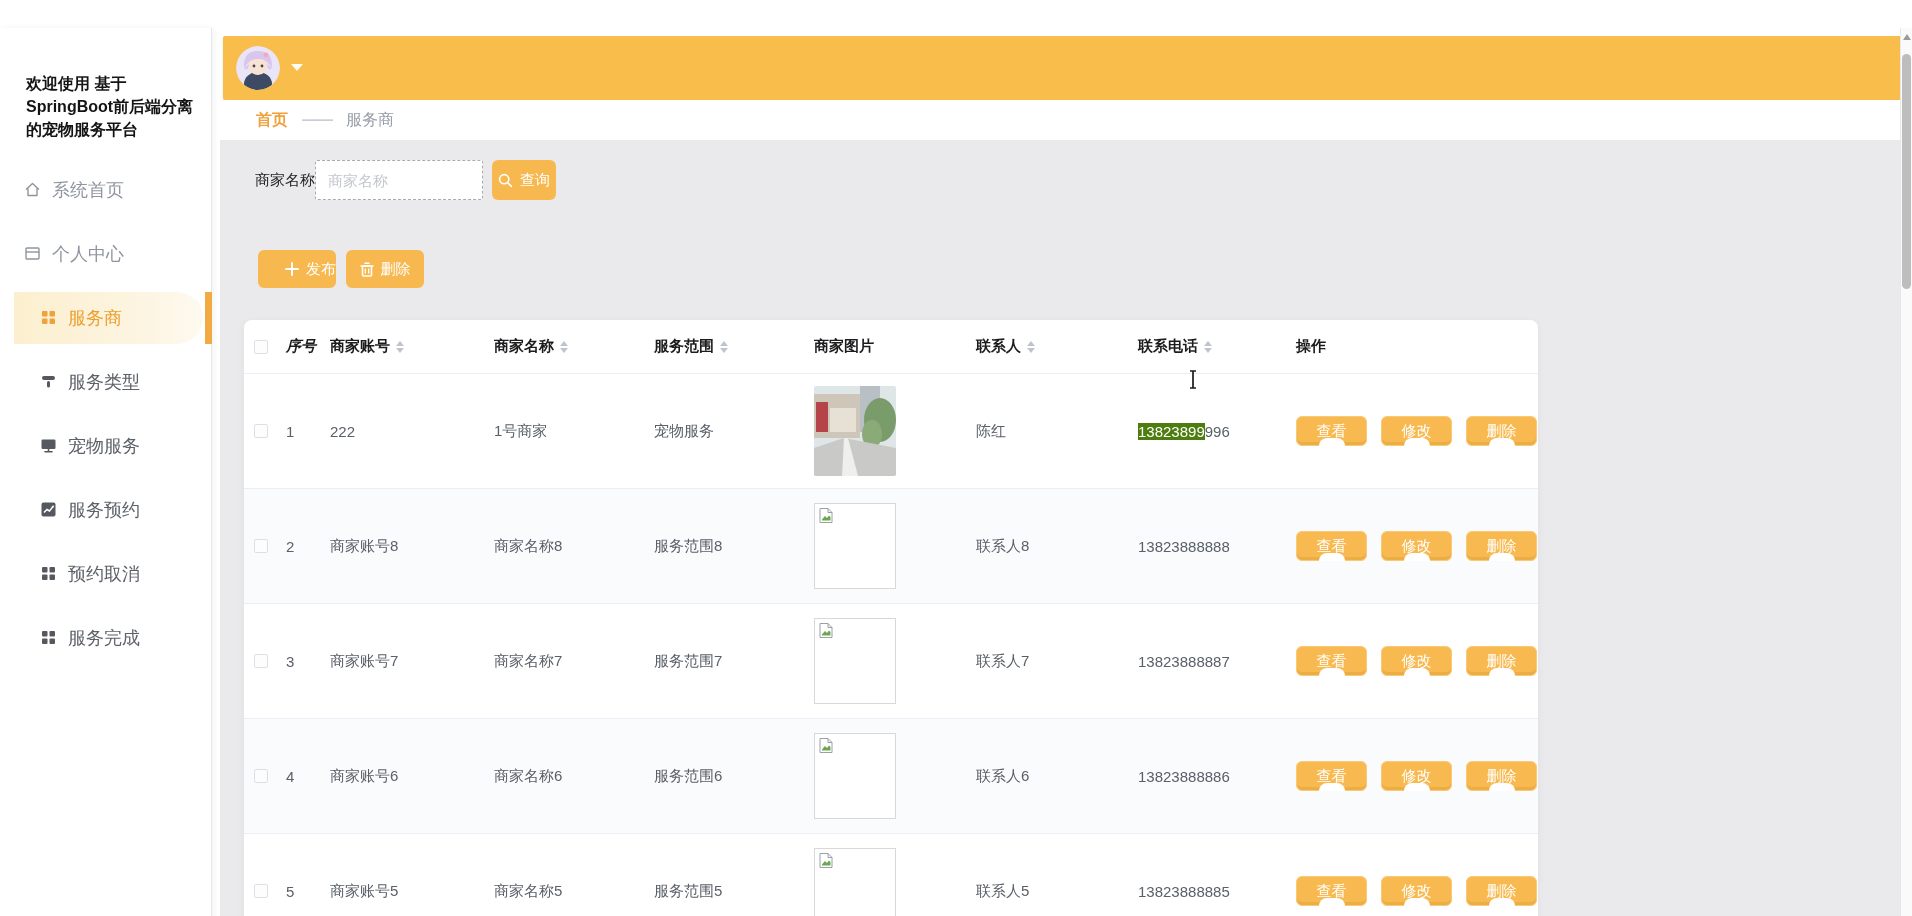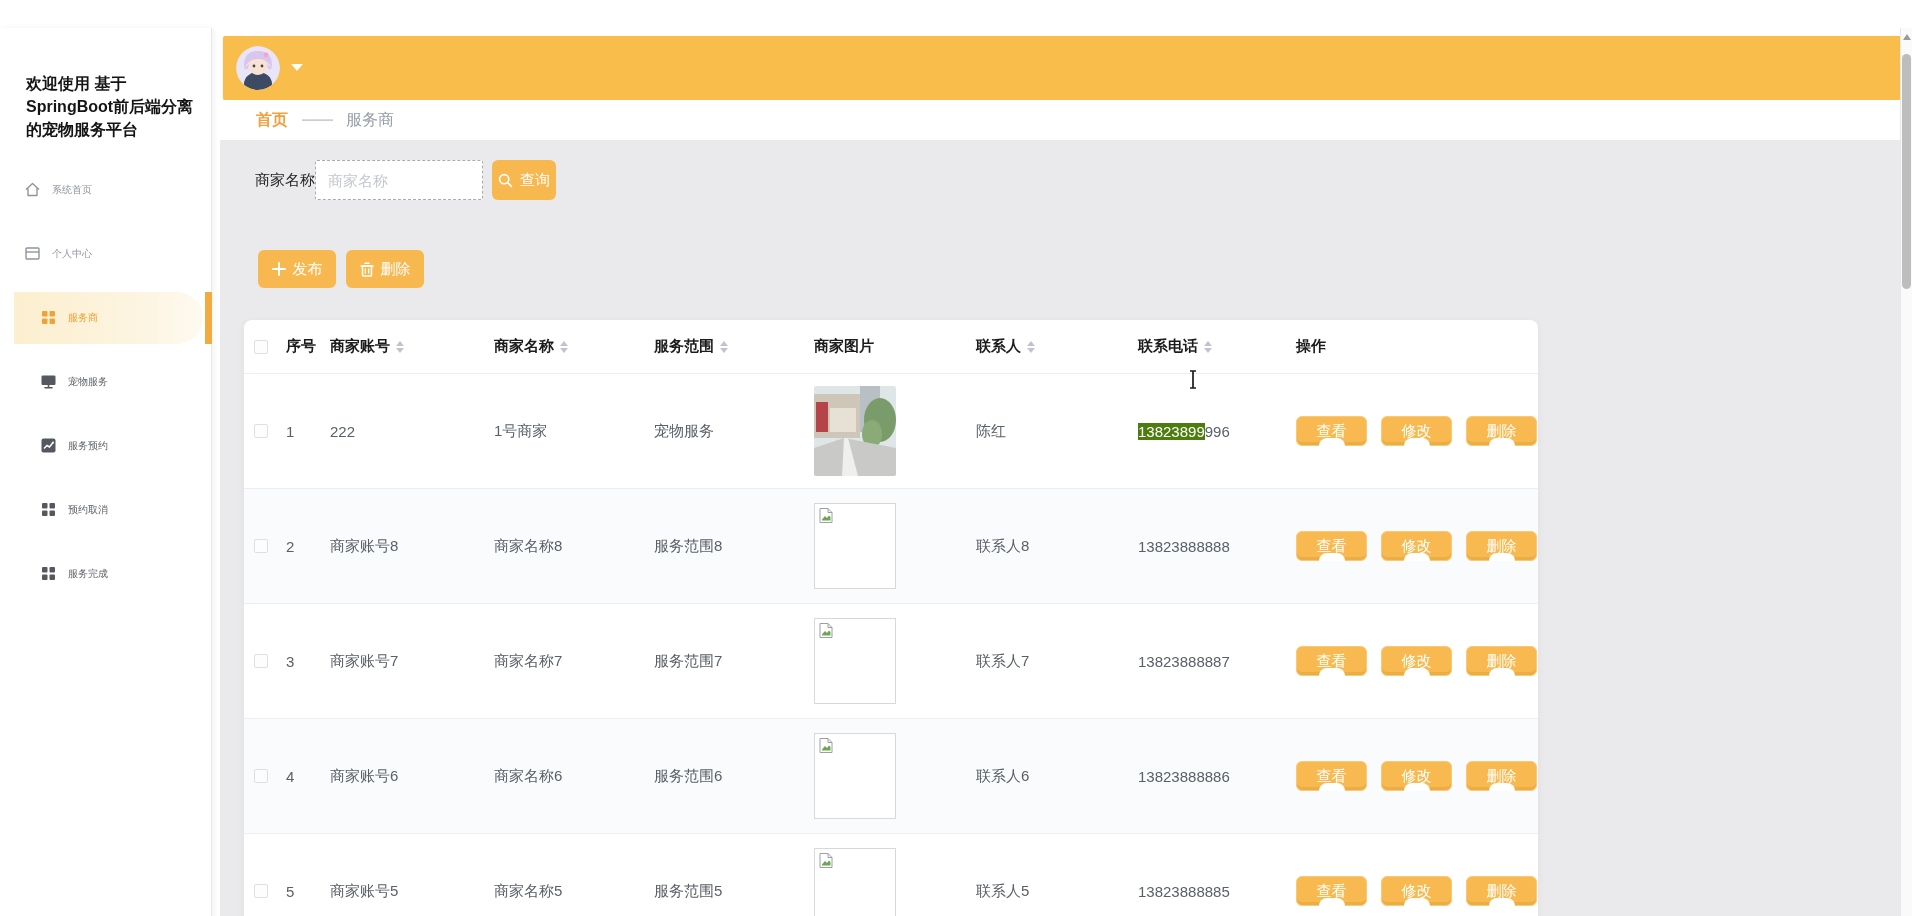--- a/index.html
+++ b/index.html
@@ -7,21 +7,21 @@
     font-family:"Liberation Sans","DejaVu Sans",sans-serif; background:#fff; }
   .stage { position:relative; width:1912px; height:856px; background:#fff;margin-top:28px; }
 
   
   .sidebar { position:absolute; left:0; top:0; width:212px; height:916px; background:#fff;
     border-right:1px solid #e7e7e7; box-shadow:2px 0 6px rgba(0,0,0,.05); z-index:5; }
   .side-title { margin:44px 18px 0 26px; width:172px; font-size:16px; font-weight:bold;
     color:#141414; line-height:1.45; }
   .menu { margin-top:16px; }
   .side-item { height:64px; display:flex; align-items:center; padding-left:24px;
-    font-size:10px; color:#8f949e; cursor:pointer;text-align:right; }
+    font-size:18px; color:#8f949e; cursor:pointer;text-align:right; }
   .side-item.leaf { padding-left:40px; color:#5d6269; }
   .side-item .mi { width:17px; height:17px; margin-right:11px; flex:0 0 17px; }
   .side-item.active { height:52px; margin:6px 8px 6px 14px; padding-left:26px; color:#ec9f2e;
     background:linear-gradient(90deg,#fcefcf 0%,#fdf5e2 70%,#fefaf0 100%);
     border-radius:0 26px 26px 0; position:relative; }
   .side-item.active::after { content:""; position:absolute; right:-9px; top:0; width:7px;
     height:52px; background:#f2ab41; }
   .subs { margin-left:37px; border-left:1px solid #e2e2e2; }
   .sub-item { height:32px; display:flex; align-items:center; font-size:15px; color:#b9bcc2;
     cursor:pointer; }
@@ -46,21 +46,21 @@
 
   
   .search-label { position:absolute; left:35px; top:31px; font-size:15px; color:#1f1f1f; }
   .search-input { position:absolute; left:95px; top:20px; width:168px; height:40px;
     border:1px dashed #ababab; border-radius:2px; background:#fff; padding:0 12px;
     font-size:15px; color:#333; outline:none; }
   .search-input::placeholder { color:#c3c7ce; }
   .btn { display:flex; align-items:center; justify-content:center; gap:7px; background:#f8b850;
     color:#fff; border:none; border-radius:6px; font-size:15px; cursor:pointer; }
   .btn-query { position:absolute; left:272px; top:20px; width:64px; height:40px; }
-  .btn-publish { position:absolute; left:38px; top:110px; width:78px; height:38px; }
+  .btn-publish { position:absolute; left:38px; top:110px; width:78px; height:38px;justify-content:flex-end; }
   .btn-delete { position:absolute; left:126px; top:110px; width:78px; height:38px; }
 
   
   .card { position:absolute; left:24px; top:180px; width:1294px; height:624px; background:#fff;
     border-radius:8px 8px 0 0; box-shadow:0 2px 8px rgba(0,0,0,.05); overflow:hidden; }
   .t-row { display:flex; align-items:center; }
   .t-head { height:53px; font-weight:bold; font-size:15px; color:#1c1c1e; }
   .t-body-row { height:115px; font-size:15px; color:#5a6068; border-top:1px solid #ebeef5; }
   .t-body-row.stripe { background:#fafbfc; }
   .cell { padding-left:2px; display:flex; align-items:center; overflow:hidden; }
@@ -114,20 +114,27 @@
           <span>个人中心</span>
         </div>
         <div class="side-item leaf active">
           <svg class="mi" viewBox="0 0 17 17">
             <rect x="2" y="2" width="5.5" height="5.5" rx="1" fill="#efa23b"></rect>
             <rect x="9.5" y="2" width="5.5" height="5.5" rx="1" fill="#efa23b"></rect>
             <rect x="2" y="9.5" width="5.5" height="5.5" rx="1" fill="#efa23b"></rect>
             <rect x="9.5" y="9.5" width="5.5" height="5.5" rx="1" fill="#efa23b"></rect>
           </svg>
           <span>服务商</span>
+        </div>
+        <div class="side-item leaf">
+          <svg class="mi" viewBox="0 0 17 17">
+            <rect x="2" y="3" width="13" height="4" rx="2" fill="#55585e"></rect>
+            <rect x="7" y="8" width="3" height="6.5" rx="1.5" fill="#55585e"></rect>
+          </svg>
+          <span>服务类型</span>
         </div>
         <div class="side-item leaf">
           <svg class="mi" viewBox="0 0 17 17">
             <rect x="1.5" y="2.5" width="14" height="9.5" rx="1.2" fill="#55585e"></rect>
             <line x1="8.5" y1="12" x2="8.5" y2="14.5" stroke="#55585e" stroke-width="1.6"></line>
             <line x1="5" y1="14.8" x2="12" y2="14.8" stroke="#55585e" stroke-width="1.6" stroke-linecap="round"></line>
           </svg>
           <span>宠物服务</span>
         </div>
         <div class="side-item leaf">
@@ -217,21 +224,21 @@
           <line x1="8.7" y1="6.5" x2="8.7" y2="11.5" stroke="#fff" stroke-width="1.3"></line>
         </svg>
         <span>删除</span>
       </button>
 
       <div class="card">
         <div class="t-row t-head" id="thead">
             <div class="cell" style="width: 40px;">
               <div class="checkbox"></div>
             </div>
-            <div class="cell" style="width: 44px;">
+            <div class="cell" style="width: 44px; font-style: italic;">
               <span>序号</span>
             </div>
             <div class="cell" style="width: 164px;">
               <span>商家账号</span>
               <span class="sort">
                 <i class="up"></i>
                 <i class="down"></i>
               </span>
             </div>
             <div class="cell" style="width: 160px;">

